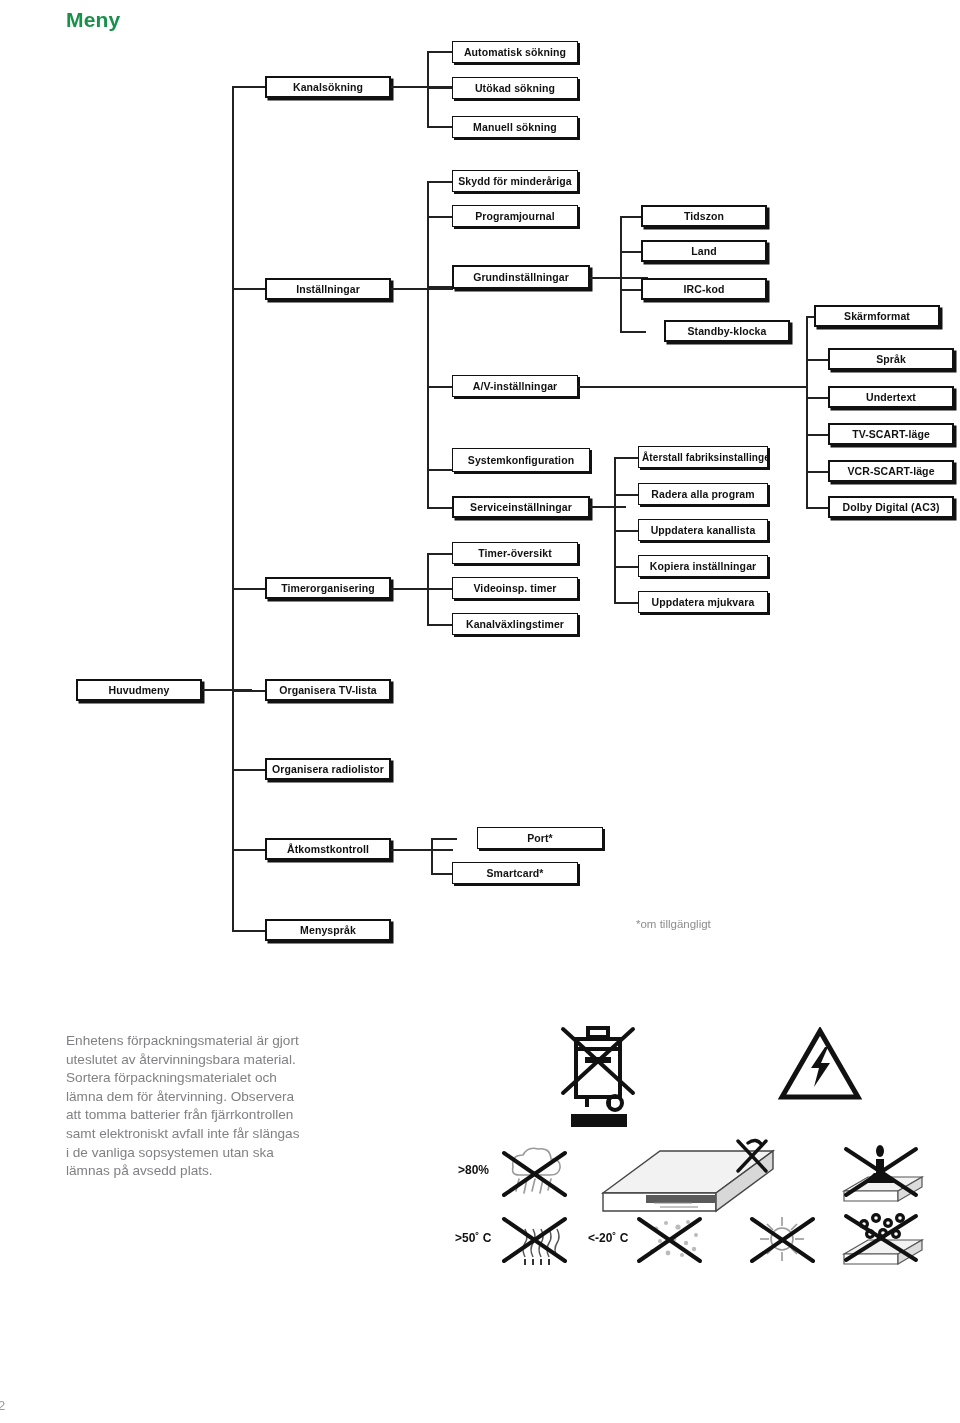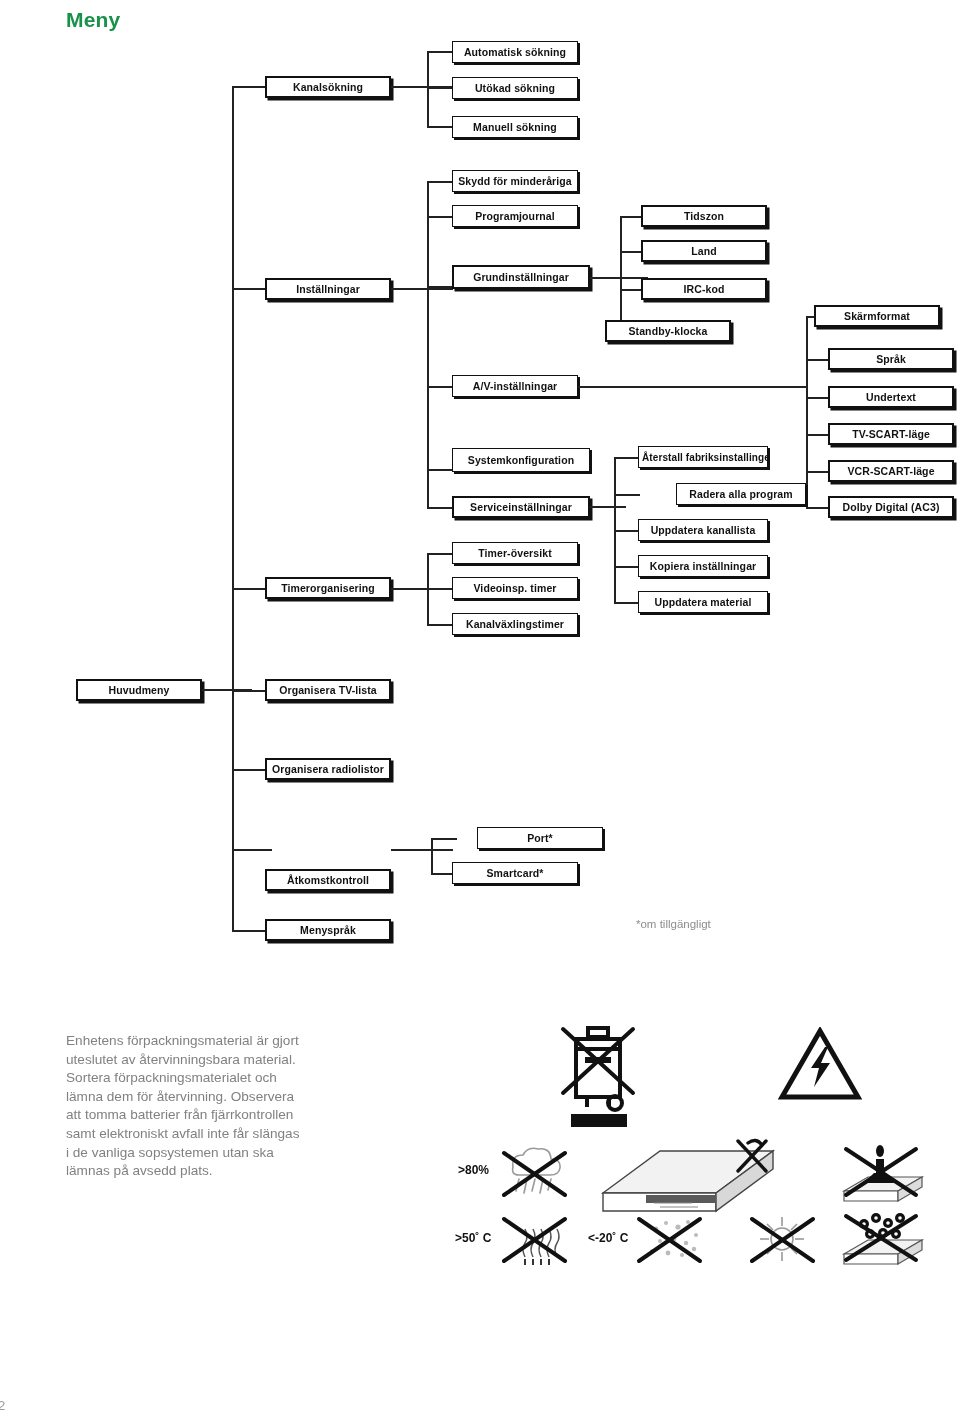--- a/index.html
+++ b/index.html
@@ -120,21 +120,21 @@
     <div class="ln h" style="left:590px;top:277px;width:58px;"></div>
     <div class="ln v" style="left:620px;top:216px;height:116px;"></div>
 
     <div class="ln h" style="left:620px;top:216px;width:26px;"></div>
     <div class="node" style="left:641px;top:205px;width:126px;">Tidszon</div>
     <div class="ln h" style="left:620px;top:251px;width:26px;"></div>
     <div class="node" style="left:641px;top:240px;width:126px;">Land</div>
     <div class="ln h" style="left:620px;top:289px;width:26px;"></div>
     <div class="node" style="left:641px;top:278px;width:126px;">IRC-kod</div>
     <div class="ln h" style="left:620px;top:331px;width:26px;"></div>
-    <div class="node" style="left:605px;top:320px;width:126px;">Standby-klocka</div>
+    <div class="node" style="left:664px;top:320px;width:126px;">Standby-klocka</div>
 
     <div class="ln h" style="left:578px;top:386px;width:230px;"></div>
     <div class="ln v" style="left:806px;top:316px;height:192px;"></div>
 
     <div class="ln h" style="left:806px;top:316px;width:26px;"></div>
     <div class="node" style="left:814px;top:305px;width:126px;">Skärmformat</div>
     <div class="ln h" style="left:806px;top:359px;width:26px;"></div>
     <div class="node" style="left:828px;top:348px;width:126px;">Språk</div>
     <div class="ln h" style="left:806px;top:397px;width:26px;"></div>
     <div class="node" style="left:828px;top:386px;width:126px;">Undertext</div>
@@ -144,48 +144,48 @@
     <div class="node" style="left:828px;top:460px;width:126px;">VCR-SCART-läge</div>
     <div class="ln h" style="left:806px;top:507px;width:26px;"></div>
     <div class="node" style="left:828px;top:496px;width:126px;">Dolby Digital (AC3)</div>
 
     <div class="ln h" style="left:590px;top:506px;width:36px;"></div>
     <div class="ln v" style="left:614px;top:457px;height:146px;"></div>
 
     <div class="ln h" style="left:614px;top:457px;width:26px;"></div>
     <div class="node thin lead" style="left:638px;top:446px;width:130px;font-size:10px;">Återstall fabriksinstallinger</div>
     <div class="ln h" style="left:614px;top:494px;width:26px;"></div>
-    <div class="node thin" style="left:676px;top:483px;width:130px;">Radera alla program</div>
+    <div class="node thin" style="left:638px;top:483px;width:130px;">Radera alla program</div>
     <div class="ln h" style="left:614px;top:530px;width:26px;"></div>
     <div class="node thin" style="left:638px;top:519px;width:130px;">Uppdatera kanallista</div>
     <div class="ln h" style="left:614px;top:566px;width:26px;"></div>
     <div class="node thin" style="left:638px;top:555px;width:130px;">Kopiera inställningar</div>
     <div class="ln h" style="left:614px;top:602px;width:26px;"></div>
-    <div class="node thin" style="left:638px;top:591px;width:130px;">Uppdatera material</div>
+    <div class="node thin" style="left:638px;top:591px;width:130px;">Uppdatera mjukvara</div>
 
     <div class="ln h" style="left:232px;top:588px;width:46px;"></div>
     <div class="node" style="left:265px;top:577px;width:126px;">Timerorganisering</div>
     <div class="ln h" style="left:391px;top:588px;width:62px;"></div>
     <div class="ln v" style="left:427px;top:553px;height:71px;"></div>
 
     <div class="ln h" style="left:427px;top:553px;width:28px;"></div>
     <div class="node thin" style="left:452px;top:542px;width:126px;">Timer-översikt</div>
     <div class="ln h" style="left:427px;top:588px;width:28px;"></div>
     <div class="node thin" style="left:452px;top:577px;width:126px;">Videoinsp. timer</div>
     <div class="ln h" style="left:427px;top:624px;width:28px;"></div>
     <div class="node thin" style="left:452px;top:613px;width:126px;">Kanalväxlingstimer</div>
 
     <div class="ln h" style="left:232px;top:690px;width:40px;"></div>
     <div class="node" style="left:265px;top:679px;width:126px;">Organisera TV-lista</div>
 
     <div class="ln h" style="left:232px;top:769px;width:40px;"></div>
     <div class="node" style="left:265px;top:758px;width:126px;">Organisera radiolistor</div>
 
     <div class="ln h" style="left:232px;top:849px;width:40px;"></div>
-    <div class="node" style="left:265px;top:838px;width:126px;margin-top:31px;">Åtkomstkontroll</div>
+    <div class="node" style="left:265px;top:838px;width:126px;">Åtkomstkontroll</div>
     <div class="ln h" style="left:391px;top:849px;width:62px;"></div>
     <div class="ln v" style="left:431px;top:838px;height:36px;"></div>
     <div class="ln h" style="left:431px;top:838px;width:26px;"></div>
     <div class="node thin" style="left:452px;top:827px;width:126px;margin-left:25px;">Port*</div>
     <div class="ln h" style="left:431px;top:873px;width:26px;"></div>
     <div class="node thin" style="left:452px;top:862px;width:126px;">Smartcard*</div>
 
     <div class="ln h" style="left:232px;top:930px;width:40px;"></div>
     <div class="node" style="left:265px;top:919px;width:126px;">Menyspråk</div>
 

